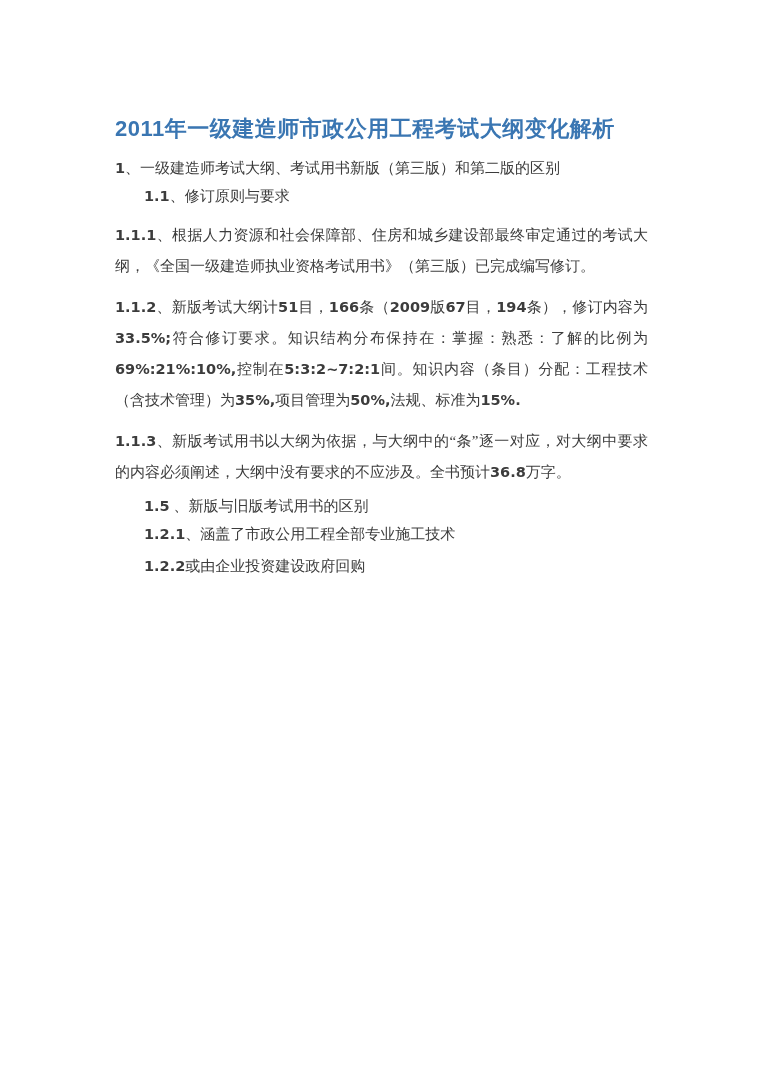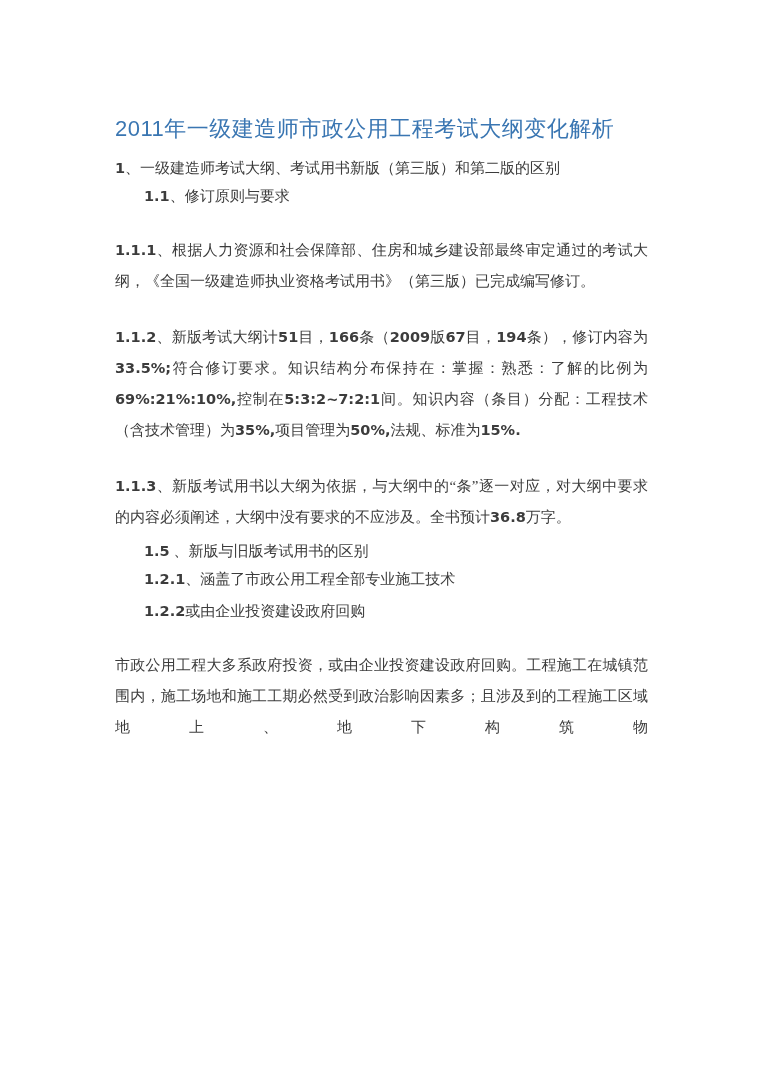--- a/index.html
+++ b/index.html
@@ -17,40 +17,40 @@
     width: 763px;
     height: 1080px;
     padding: 114px 115px 0 115px;
     font-family: "Liberation Serif", "DejaVu Serif", serif;
     font-size: 15px;
     color: #3c3c3c;
   }
   .title {
     font-family: "Liberation Sans", "DejaVu Sans", sans-serif;
     font-size: 22px;
-    font-weight: 400;
+    font-weight: 700;
     line-height: 30px;
     margin: 0 0 10px 0;
     letter-spacing: 0.5px;
   }
   p {
     margin: 0;
   }
   .item {
     line-height: 28px;
   }
   .ind {
     padding-left: 29px;
   }
   .para {
     line-height: 31px;
     text-align: justify;
   }
   .gap {
-    margin-top: 25px;
+    margin-top: 10px;
   }
   .gap-sm {
     margin-top: 4px;
   }
   .last {
     text-align-last: justify;
   }
   .num {
     font-family: "DejaVu Sans", "Liberation Sans", sans-serif;
     font-weight: 700;
@@ -74,14 +74,13 @@
   <p class="para gap"><span class="num">1.1.3</span><span>、新版考试用书以大纲为依据，与大纲中的“条”逐一对应，对大纲中要求的内容必须阐述，大纲中没有要求的不应涉及。全书预计</span><span class="num">36.8</span><span>万字。</span></p>
 
   <p class="item ind gap-sm"><span class="num">1.5</span><span> 、新版与旧版考试用书的区别</span></p>
 
   <p class="item ind"><span class="num">1.2.1</span><span>、涵盖了市政公用工程全部专业施工技术</span></p>
 
 
 
   <p class="item ind gap-sm"><span class="num">1.2.2</span><span>或由企业投资建设政府回购</span></p>
 
-  <p class="para gap last"><span>市政公用工程大多系政府投资，或由企业投资建设政府回购。工程施工在城镇范围内，施工场地和施工工期必然受到政治影响因素多；且涉及到的工程施工区域地上、地下构筑物</span></p>
 </div>
 
 </body></html>

